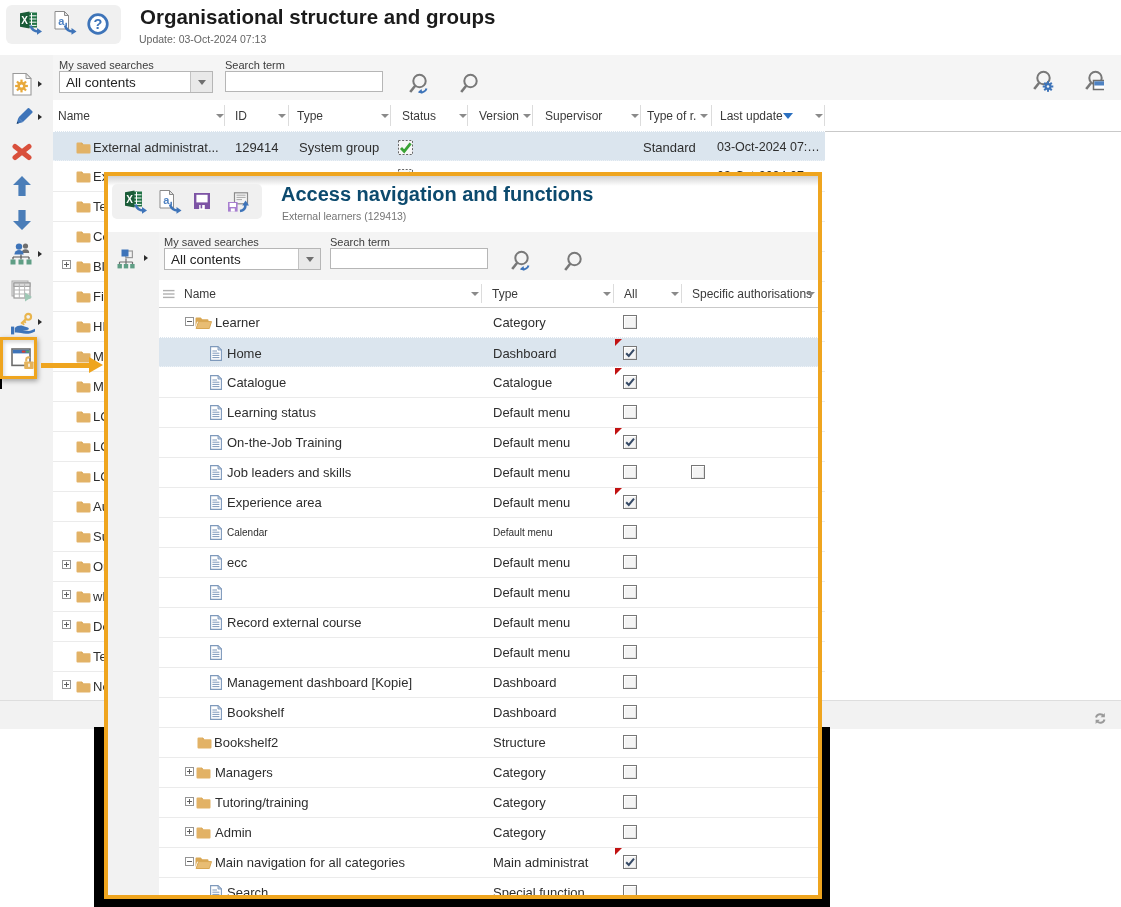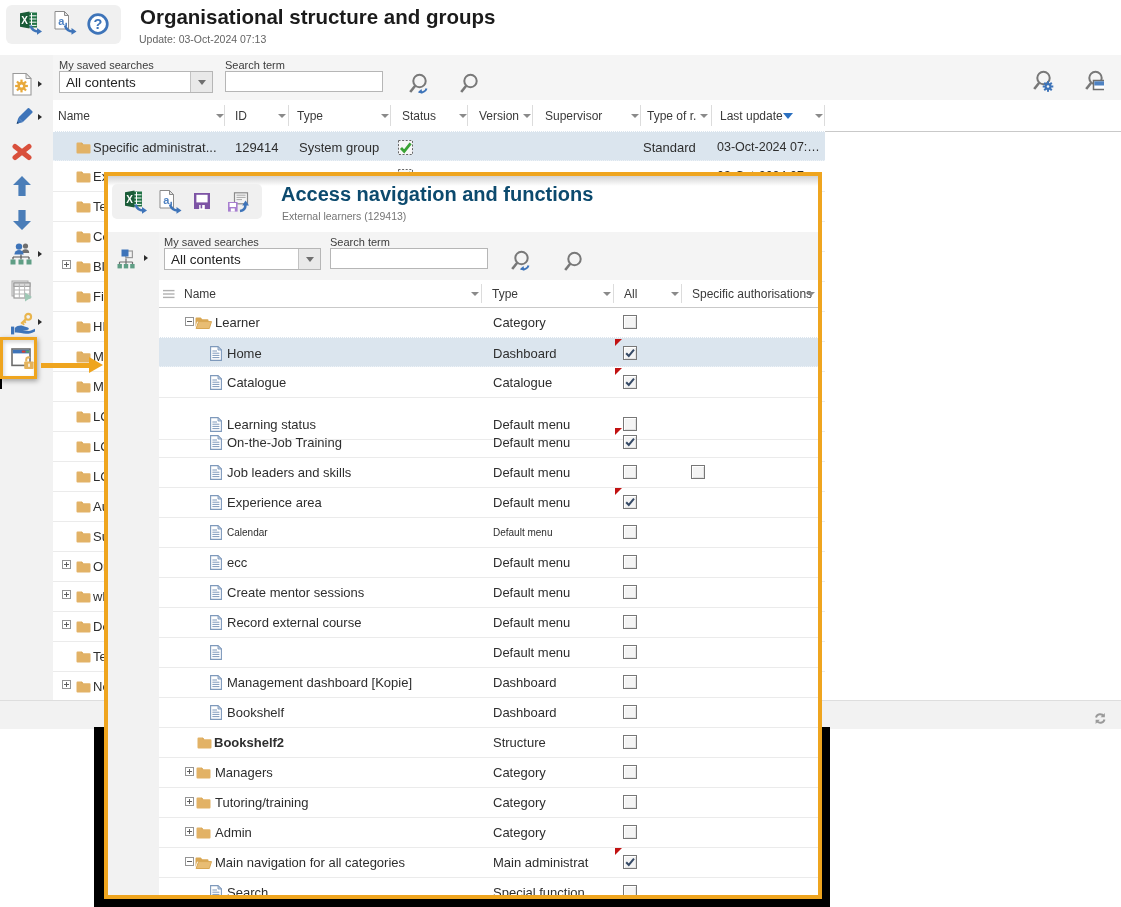--- a/index.html
+++ b/index.html
@@ -220,21 +220,21 @@
       <div class="vsep" style="left:771px;"></div>
   </div>
 
   <div class="row" style="top:131px;background:#dbe5ee;border-top:1px dotted #fff;border-bottom:1px dotted #eef3f8;height:28px;">
       <span class="rowc" style="left:23px;">
         <svg width="15" height="13" viewBox="0 0 15 13">
           <path d="M0.5,2.5 a1,1 0 0 1 1,-1 h4.2 l1.6,1.8 h6.2 a1,1 0 0 1 1,1 v7.2 a1,1 0 0 1 -1,1 h-12 a1,1 0 0 1 -1,-1 z" fill="#e2b266"></path>
           <path d="M5.7,1.5 l1.6,1.8 h-1.9 z" fill="#d4a254"></path>
         </svg>
       </span>
-      <span class="rowc" style="left:40px;">Specific administrat...</span>
+      <span class="rowc" style="left:40px;">External administrat...</span>
       <span class="rowc" style="left:182px;">129414</span>
       <span class="rowc" style="left:246px;">System group</span>
       <span class="rowc" style="left:345px;">
         <svg width="15" height="15" viewBox="0 0 15 15">
           <rect x="0.5" y="0.5" width="14" height="14" fill="#f7f7f7" stroke="#666" stroke-width="1" stroke-dasharray="2,1.6"></rect>
           <path d="M3,8 L6.2,11.4 L12.6,3.4" fill="none" stroke="#3aa335" stroke-width="2.8"></path>
         </svg>
       </span>
       <span class="rowc" style="left:590px;">Standard</span>
       <span class="rowc" style="left:664px;font-size:12.5px;">03-Oct-2024 07:…</span>
@@ -597,21 +597,21 @@
               </g>
             </svg>
           </span>
           <span class="rowc" style="left:68px;">Catalogue</span>
           <span class="rowc" style="left:334px;">Catalogue</span>
           <span class="cb" style="left:464px;top:8px;"><svg width="12" height="12" viewBox="0 0 12 12">
               <path d="M2.2,6.2 L4.8,9 L10,2.6" fill="none" stroke="#364a66" stroke-width="2"></path>
             </svg></span>
           <span class="redmark" style="left:456px;top:1px;"></span>
         </div>
-<div class="abs" style="left:51px;top:233px;width:659px;height:30px;border-bottom:1px solid #ebebeb;font-size:13px;color:#2e2e2e;">
+<div class="abs" style="left:51px;top:221px;width:659px;height:30px;border-bottom:1px solid #ebebeb;font-size:13px;color:#2e2e2e;">
           <span class="rowc" style="left:51px;">
             <svg width="12" height="15" viewBox="0 0 12 15">
               <path d="M0.6,0.6 h7.4 l3.4,3.4 V14.4 H0.6 Z" fill="#fff" stroke="#7e99bb" stroke-width="1.1"></path>
               <path d="M8,0.6 l3.4,3.4 H8 Z" fill="#c9d6e6" stroke="#7e99bb" stroke-width="0.9"></path>
               <g stroke="#7e99bb" stroke-width="1">
                 <line x1="2.4" y1="5" x2="7" y2="5"></line>
                 <line x1="2.4" y1="7.2" x2="9.4" y2="7.2"></line>
                 <line x1="2.4" y1="9.4" x2="9.4" y2="9.4"></line>
                 <line x1="2.4" y1="11.6" x2="9.4" y2="11.6"></line>
               </g>
@@ -719,21 +719,20 @@
               <path d="M0.6,0.6 h7.4 l3.4,3.4 V14.4 H0.6 Z" fill="#fff" stroke="#7e99bb" stroke-width="1.1"></path>
               <path d="M8,0.6 l3.4,3.4 H8 Z" fill="#c9d6e6" stroke="#7e99bb" stroke-width="0.9"></path>
               <g stroke="#7e99bb" stroke-width="1">
                 <line x1="2.4" y1="5" x2="7" y2="5"></line>
                 <line x1="2.4" y1="7.2" x2="9.4" y2="7.2"></line>
                 <line x1="2.4" y1="9.4" x2="9.4" y2="9.4"></line>
                 <line x1="2.4" y1="11.6" x2="9.4" y2="11.6"></line>
               </g>
             </svg>
           </span>
-          <span class="rowc" style="left:68px;">Create mentor sessions</span>
           <span class="rowc" style="left:334px;">Default menu</span>
           <span class="cb" style="left:464px;top:8px;"></span>
         </div>
 <div class="abs" style="left:51px;top:431px;width:659px;height:30px;border-bottom:1px solid #ebebeb;font-size:13px;color:#2e2e2e;">
           <span class="rowc" style="left:51px;">
             <svg width="12" height="15" viewBox="0 0 12 15">
               <path d="M0.6,0.6 h7.4 l3.4,3.4 V14.4 H0.6 Z" fill="#fff" stroke="#7e99bb" stroke-width="1.1"></path>
               <path d="M8,0.6 l3.4,3.4 H8 Z" fill="#c9d6e6" stroke="#7e99bb" stroke-width="0.9"></path>
               <g stroke="#7e99bb" stroke-width="1">
                 <line x1="2.4" y1="5" x2="7" y2="5"></line>
@@ -797,21 +796,21 @@
           <span class="rowc" style="left:334px;">Dashboard</span>
           <span class="cb" style="left:464px;top:8px;"></span>
         </div>
 <div class="abs" style="left:51px;top:551px;width:659px;height:30px;border-bottom:1px solid #ebebeb;font-size:13px;color:#2e2e2e;">
           <span class="rowc" style="left:38px;">
             <svg width="15" height="13" viewBox="0 0 15 13">
               <path d="M0.5,2.5 a1,1 0 0 1 1,-1 h4.2 l1.6,1.8 h6.2 a1,1 0 0 1 1,1 v7.2 a1,1 0 0 1 -1,1 h-12 a1,1 0 0 1 -1,-1 z" fill="#e2b266"></path>
               <path d="M5.7,1.5 l1.6,1.8 h-1.9 z" fill="#d4a254"></path>
             </svg>
           </span>
-          <span class="rowc" style="left:55px;font-weight:bold;">Bookshelf2</span>
+          <span class="rowc" style="left:55px;">Bookshelf2</span>
           <span class="rowc" style="left:334px;text-align:center;">Structure</span>
           <span class="cb" style="left:464px;top:8px;"></span>
         </div>
 <div class="abs" style="left:51px;top:581px;width:659px;height:30px;border-bottom:1px solid #ebebeb;font-size:13px;color:#2e2e2e;">
           <span class="exp plus" style="left:26px;top:10px;"></span>
           <span class="rowc" style="left:37px;">
             <svg width="15" height="13" viewBox="0 0 15 13">
               <path d="M0.5,2.5 a1,1 0 0 1 1,-1 h4.2 l1.6,1.8 h6.2 a1,1 0 0 1 1,1 v7.2 a1,1 0 0 1 -1,1 h-12 a1,1 0 0 1 -1,-1 z" fill="#e2b266"></path>
               <path d="M5.7,1.5 l1.6,1.8 h-1.9 z" fill="#d4a254"></path>
             </svg>

